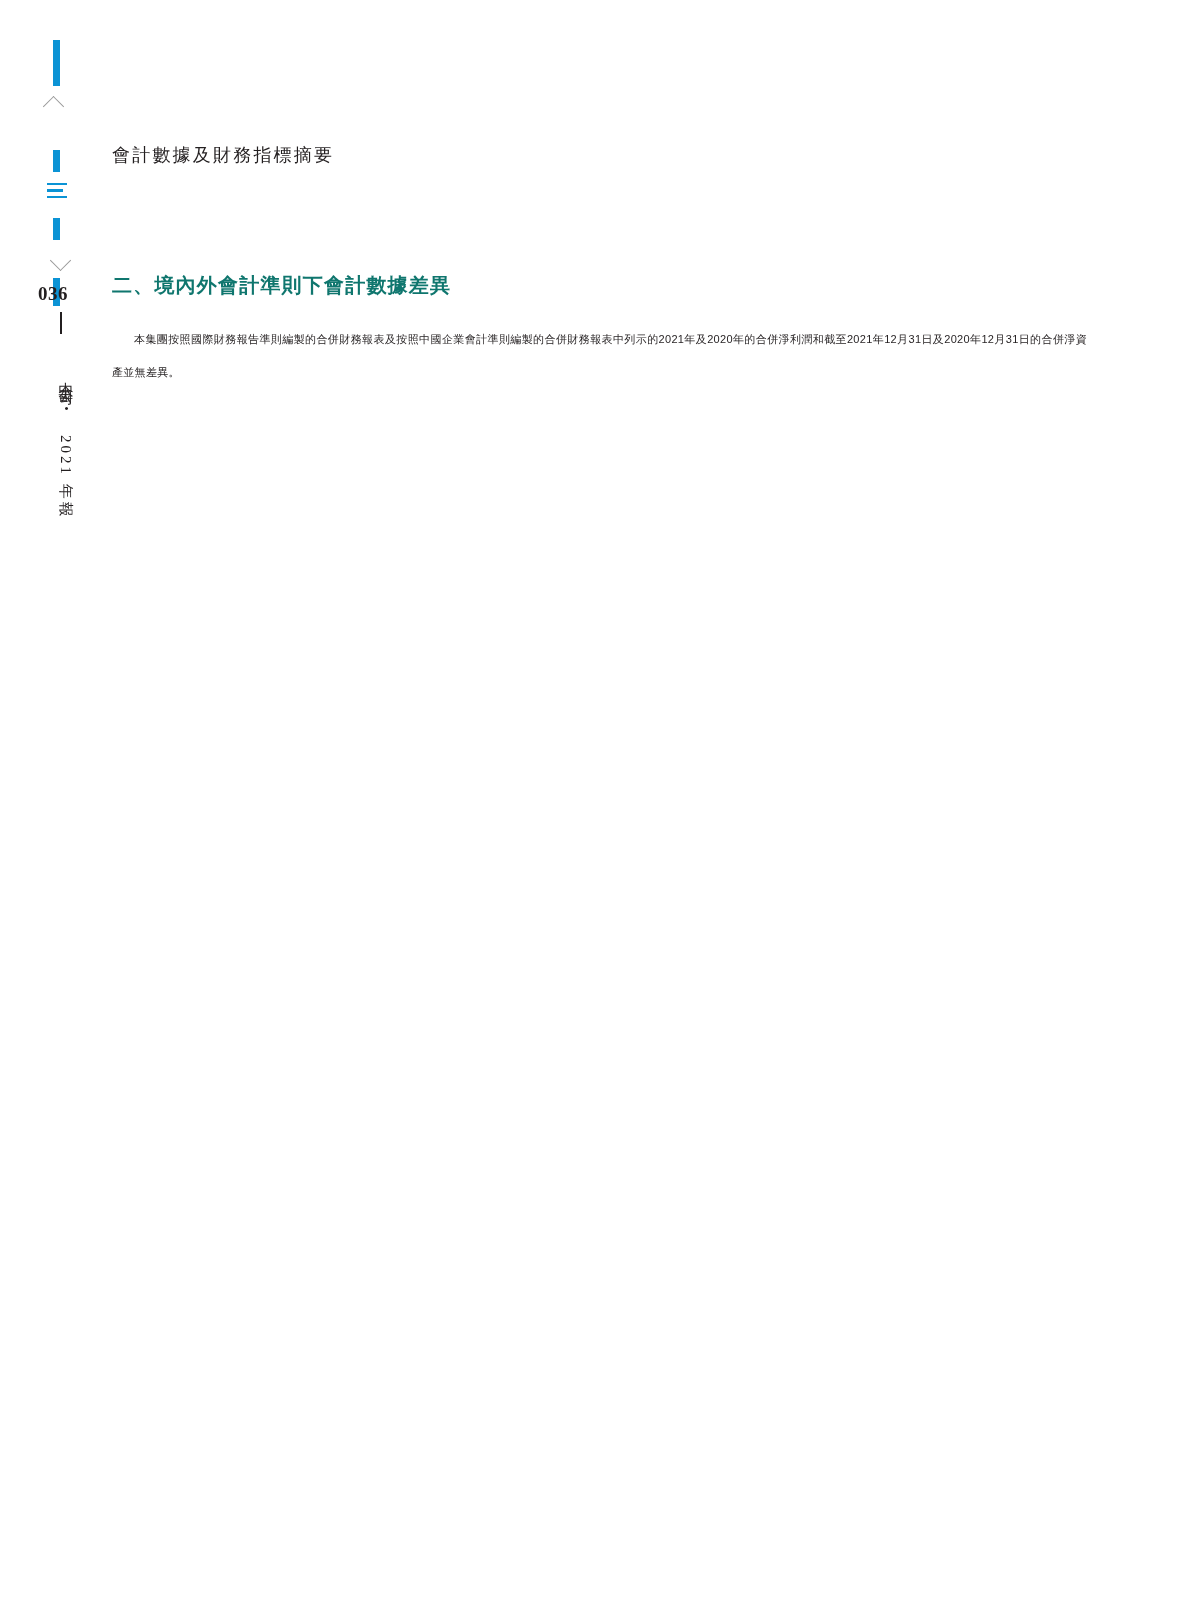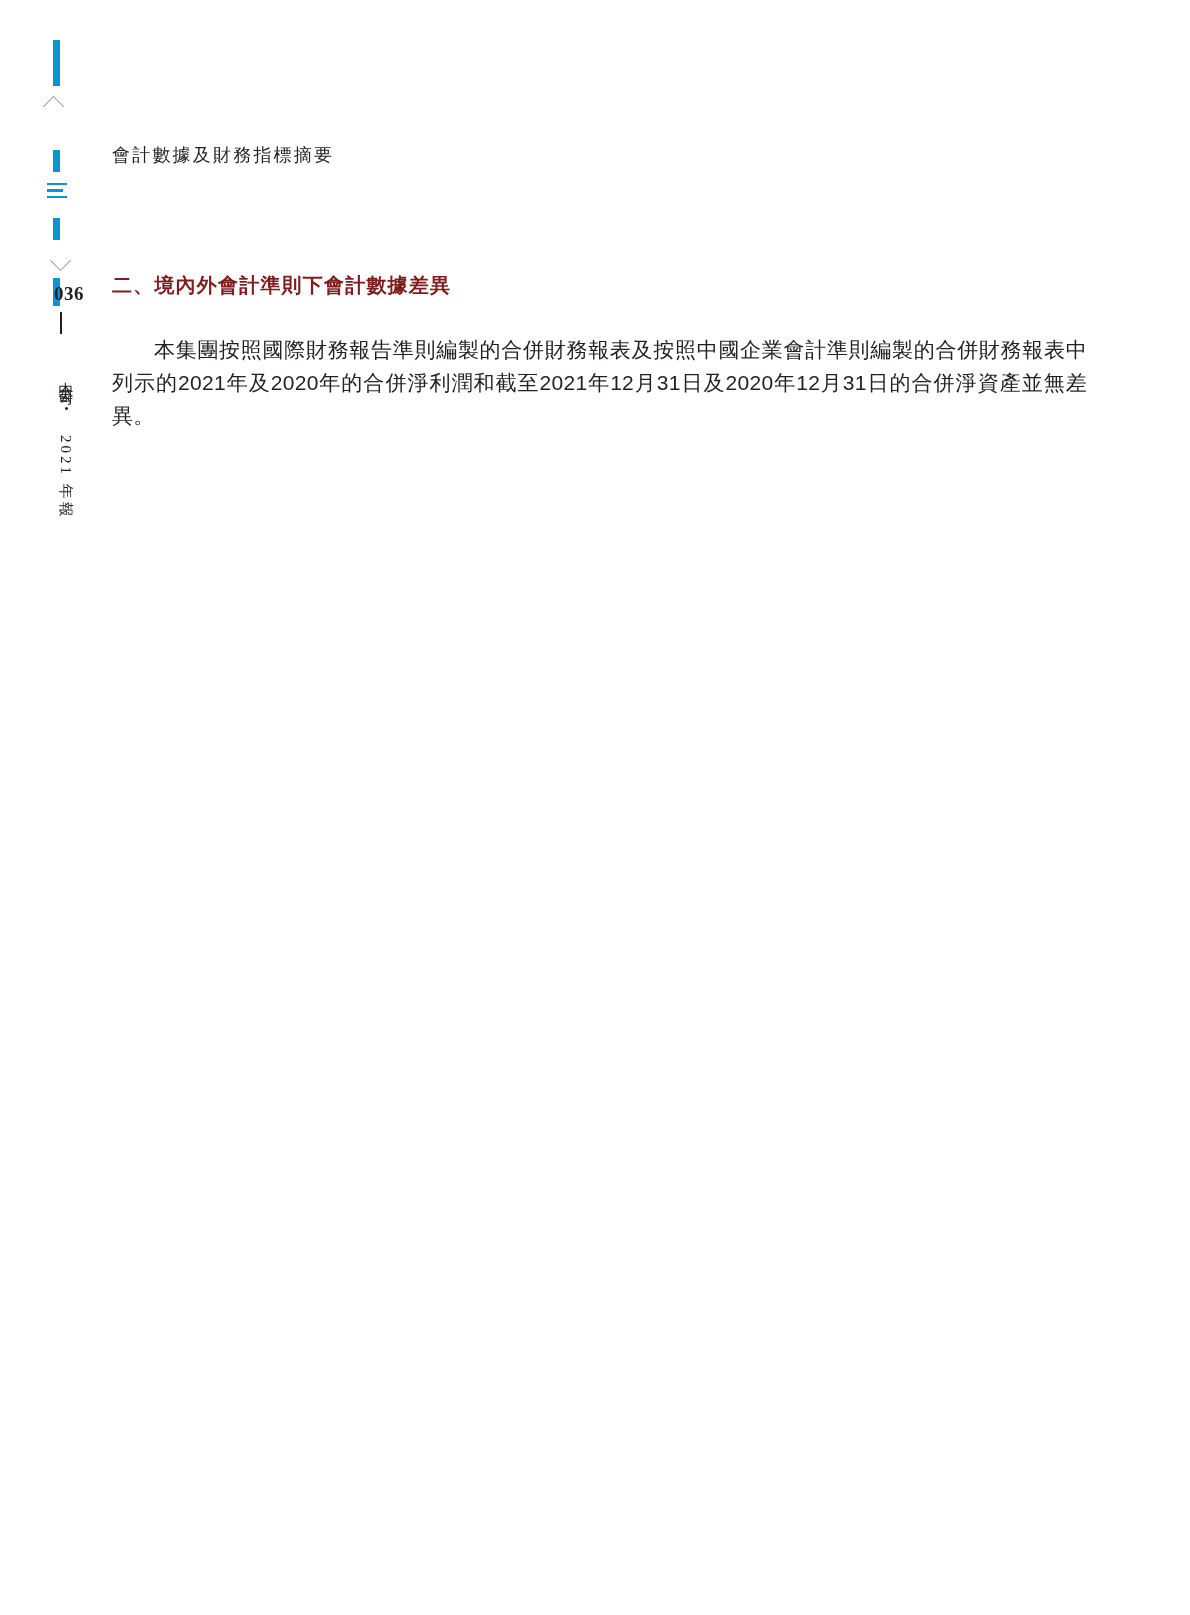--- a/index.html
+++ b/index.html
@@ -71,21 +71,21 @@
     margin-bottom: 4px;
   }
   .rail .lines span:nth-child(2) { width: 78%; }
   .rail .lines span:nth-child(3) { width: 100%; }
 
   .page-number {
     position: absolute;
     left: 38px;
     top: 283px;
     width: 46px;
-    text-align: right;
+    text-align: left;
     font-family: "Liberation Serif", serif;
     font-weight: bold;
     font-size: 19px;
     letter-spacing: 0.5px;
     color: #231f20;
   }
   .rule-under-number {
     position: absolute;
     left: 60px;
     top: 312px;
@@ -130,33 +130,33 @@
 
   
   .section-heading {
     position: absolute;
     left: 112px;
     top: 272px;
     font-family: "Liberation Sans", sans-serif;
     font-weight: bold;
     font-size: 20px;
     letter-spacing: 1.2px;
-    color: #7f1d1d;
+    color: #0f766e;
   }
 
   
   .body-block {
     position: absolute;
     left: 112px;
     top: 312px;
     width: 975px;
   }
   .body-para {
     font-family: "Liberation Sans", sans-serif;
-    font-size: 21px;
+    font-size: 11px;
     line-height: 33px;
     color: #231f20;
     text-align: justify;
     text-indent: 2em;
     letter-spacing: 0.3px;
   }
 </style>
 </head>
 <body>
 

